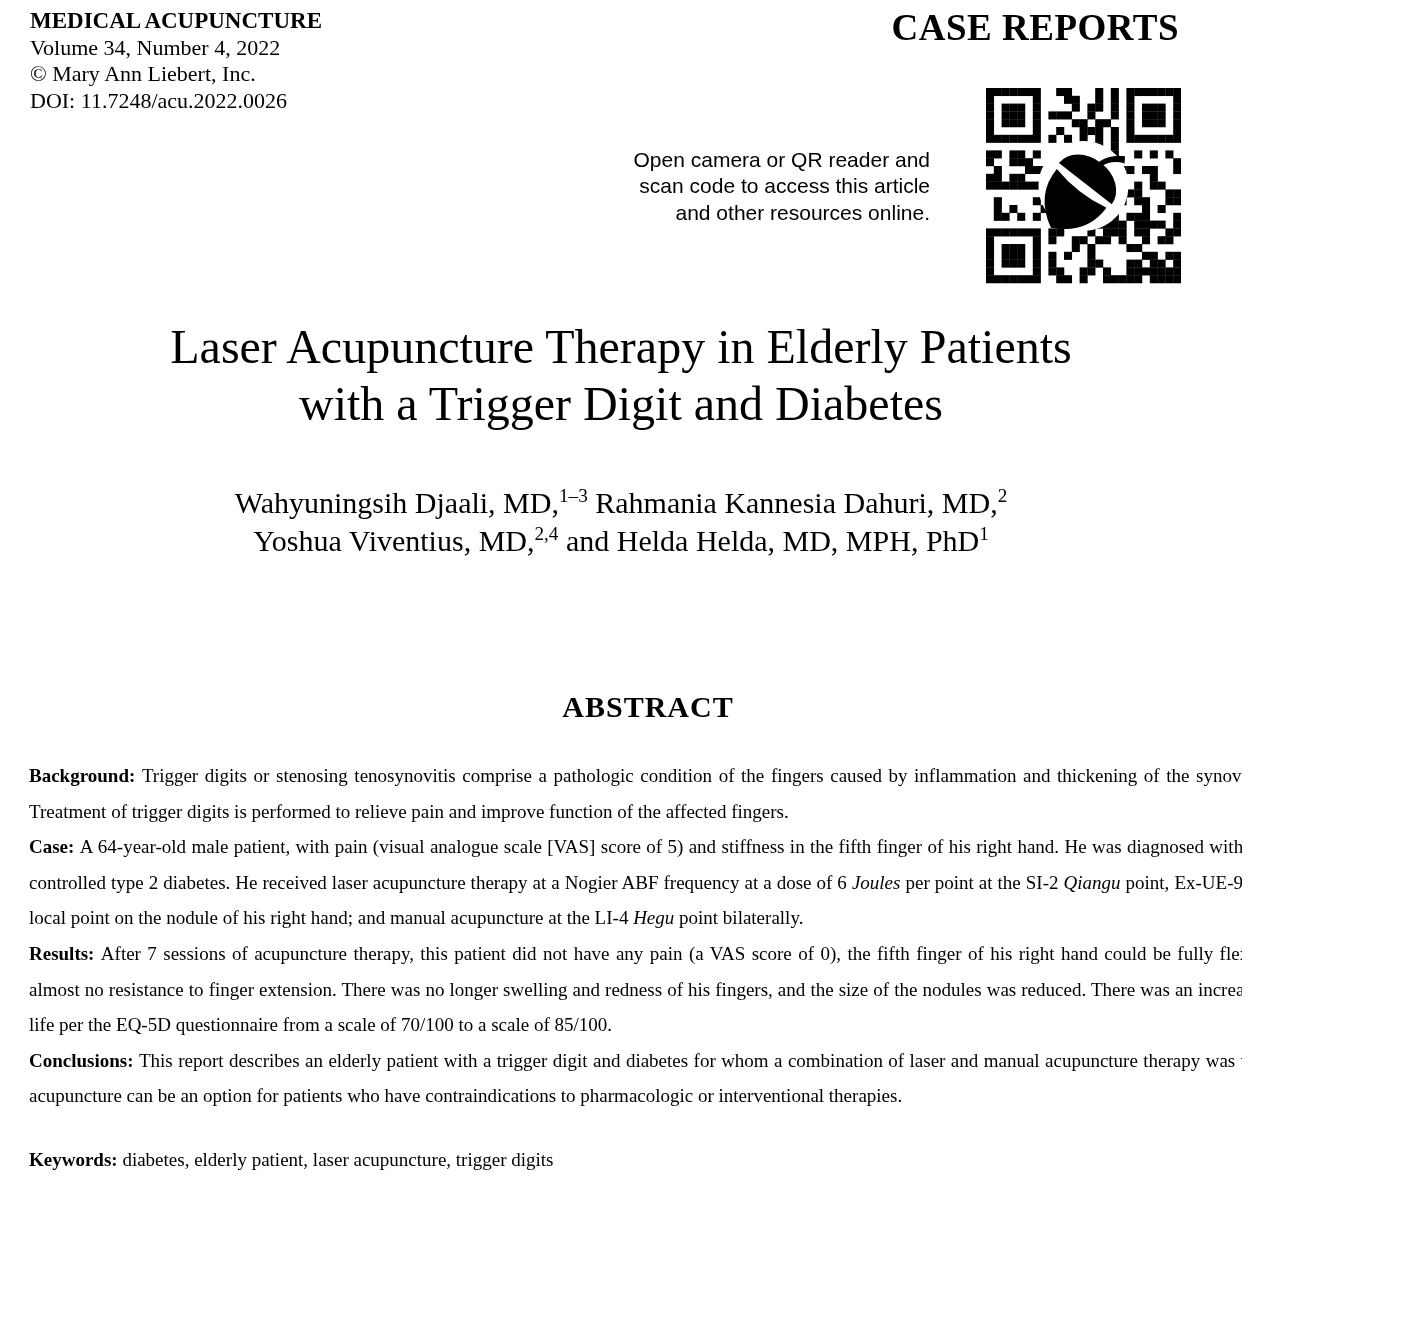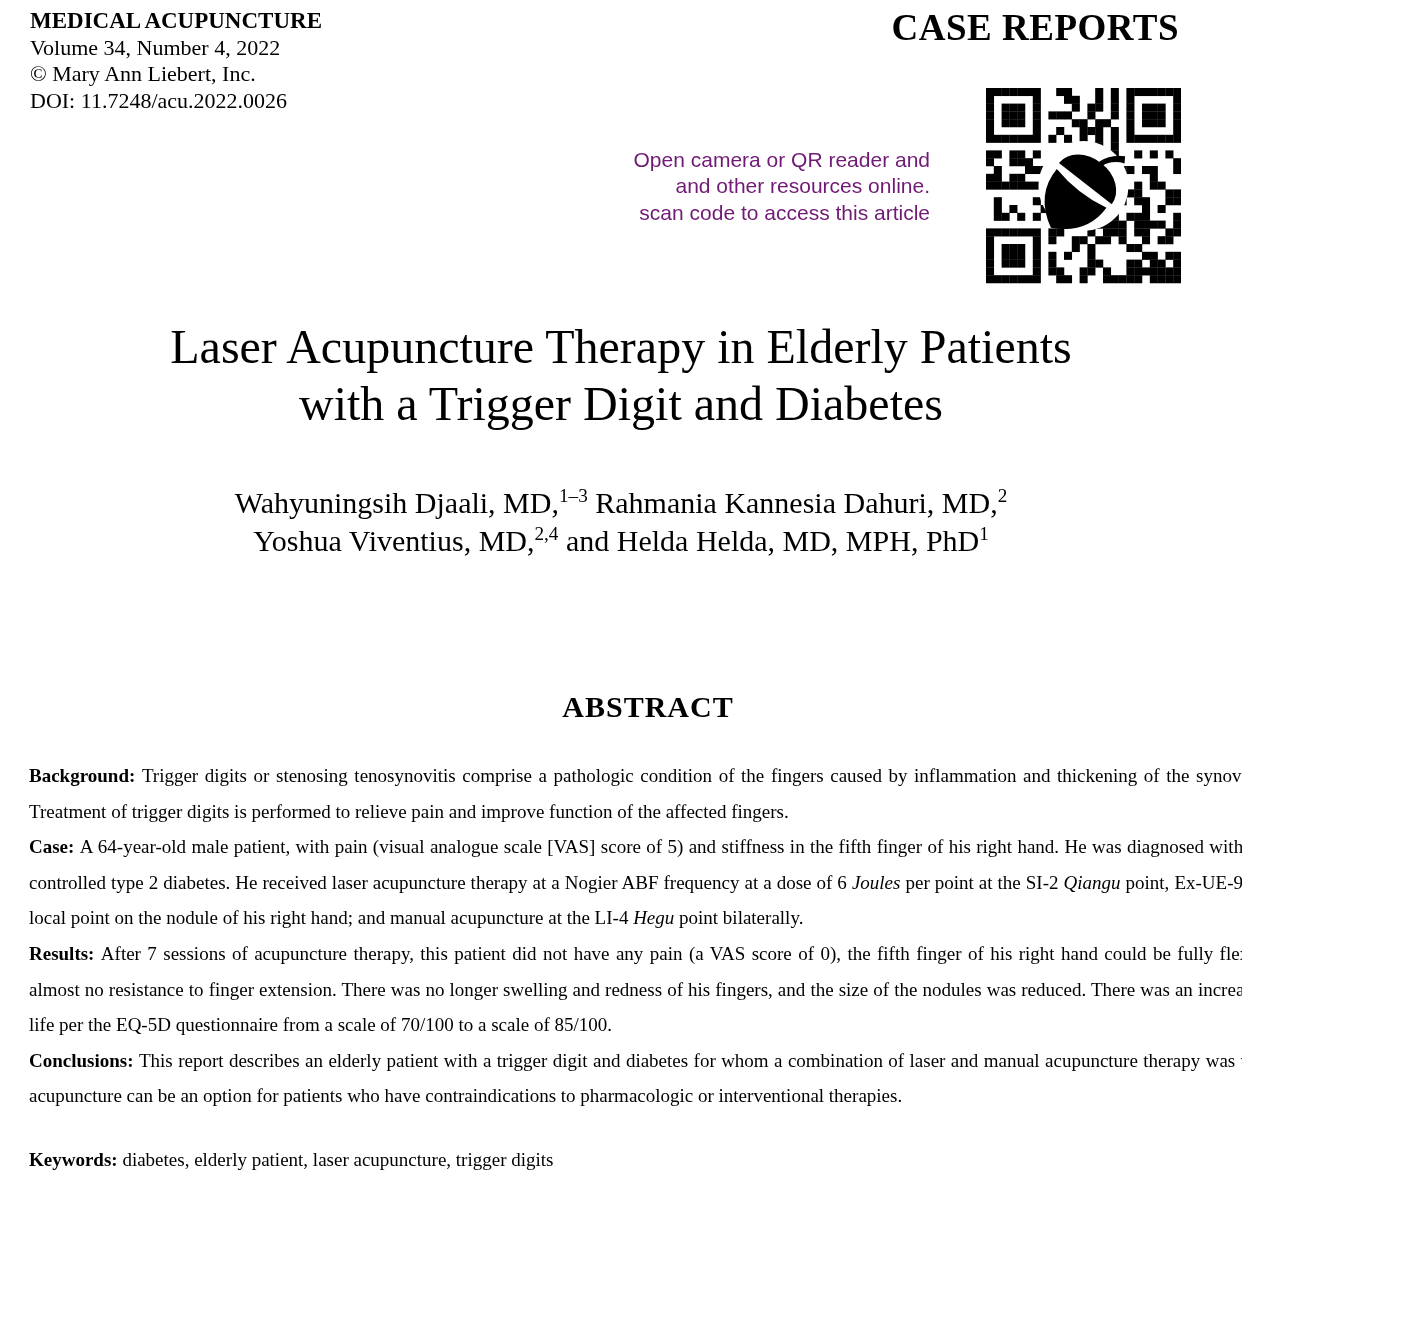--- a/index.html
+++ b/index.html
@@ -23,21 +23,21 @@
     white-space:nowrap;
   }
   
   .qr-row{
     position:absolute;top:88px;right:61px;
     display:flex;align-items:center;
   }
   .qr-caption{
     font-family:"Liberation Sans", sans-serif;
     font-size:21px;line-height:26.5px;
-    text-align:right;color:#701a75;
+    text-align:right;color:#000000;
     margin-right:56px;white-space:nowrap;
   }
   .qr-box{width:195px;height:197px;display:block;}
   
   .article-title{
     position:absolute;top:318px;left:0;width:100%;
     text-align:center;font-size:48px;line-height:57px;
     font-weight:normal;margin:0;
   }
   
@@ -74,22 +74,22 @@
     <div>Volume 34, Number 4, 2022</div>
     <div>© Mary Ann Liebert, Inc.</div>
     <div>DOI: 11.7248/acu.2022.0026</div>
   </div>
 
   <div class="section-label">CASE REPORTS</div>
 
   <div class="qr-row">
     <div class="qr-caption">
       <div>Open camera or QR reader and</div>
+      <div>scan code to access this article</div>
       <div>and other resources online.</div>
-      <div>scan code to access this article</div>
     </div>
     <svg id="qr-svg" class="qr-box" viewBox="0 0 195 197" xmlns="http://www.w3.org/2000/svg">
         <rect width="195" height="197" fill="#fff"></rect>
         <rect x="0.00" y="0.00" width="8.05" height="8.05" fill="#000"></rect>
         <rect x="7.80" y="0.00" width="8.05" height="8.05" fill="#000"></rect>
         <rect x="15.60" y="0.00" width="8.05" height="8.05" fill="#000"></rect>
         <rect x="23.40" y="0.00" width="8.05" height="8.05" fill="#000"></rect>
         <rect x="31.20" y="0.00" width="8.05" height="8.05" fill="#000"></rect>
         <rect x="39.00" y="0.00" width="8.05" height="8.05" fill="#000"></rect>
         <rect x="46.80" y="0.00" width="8.05" height="8.05" fill="#000"></rect>

